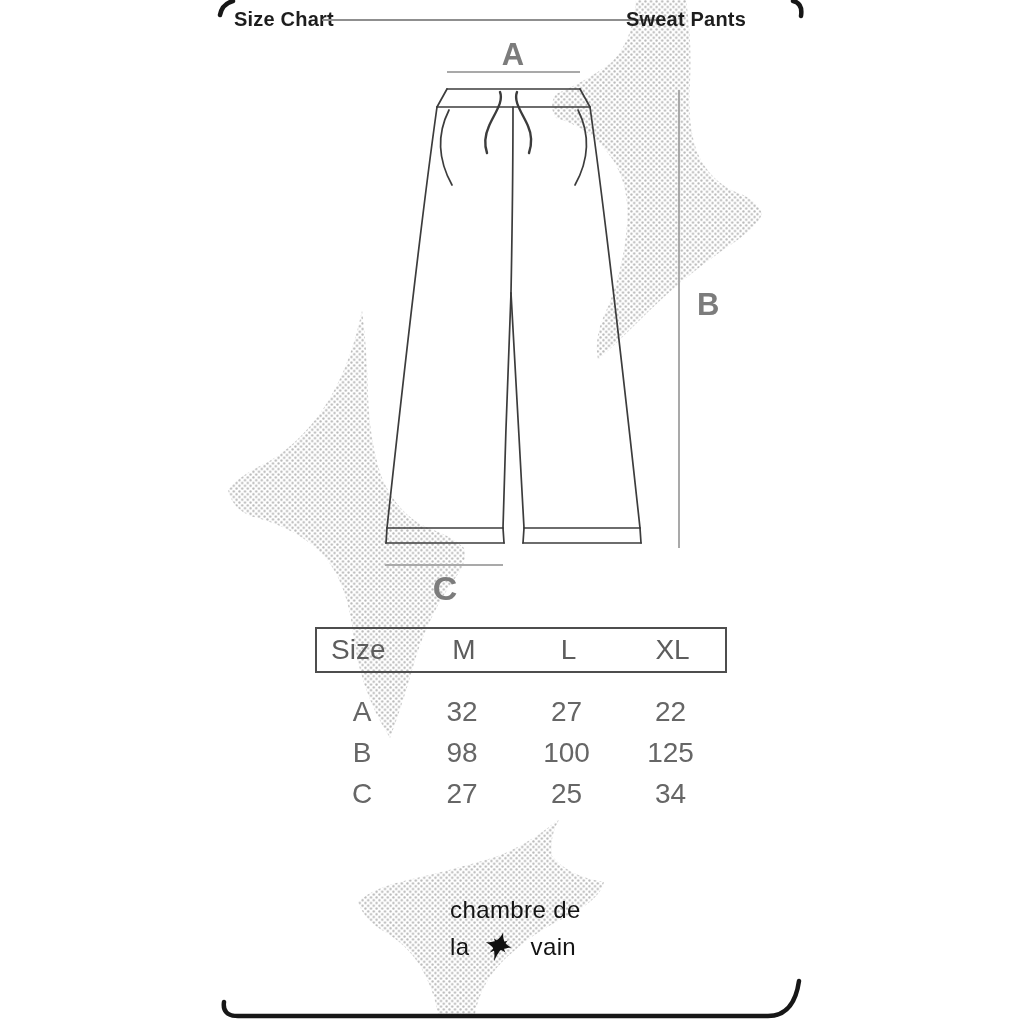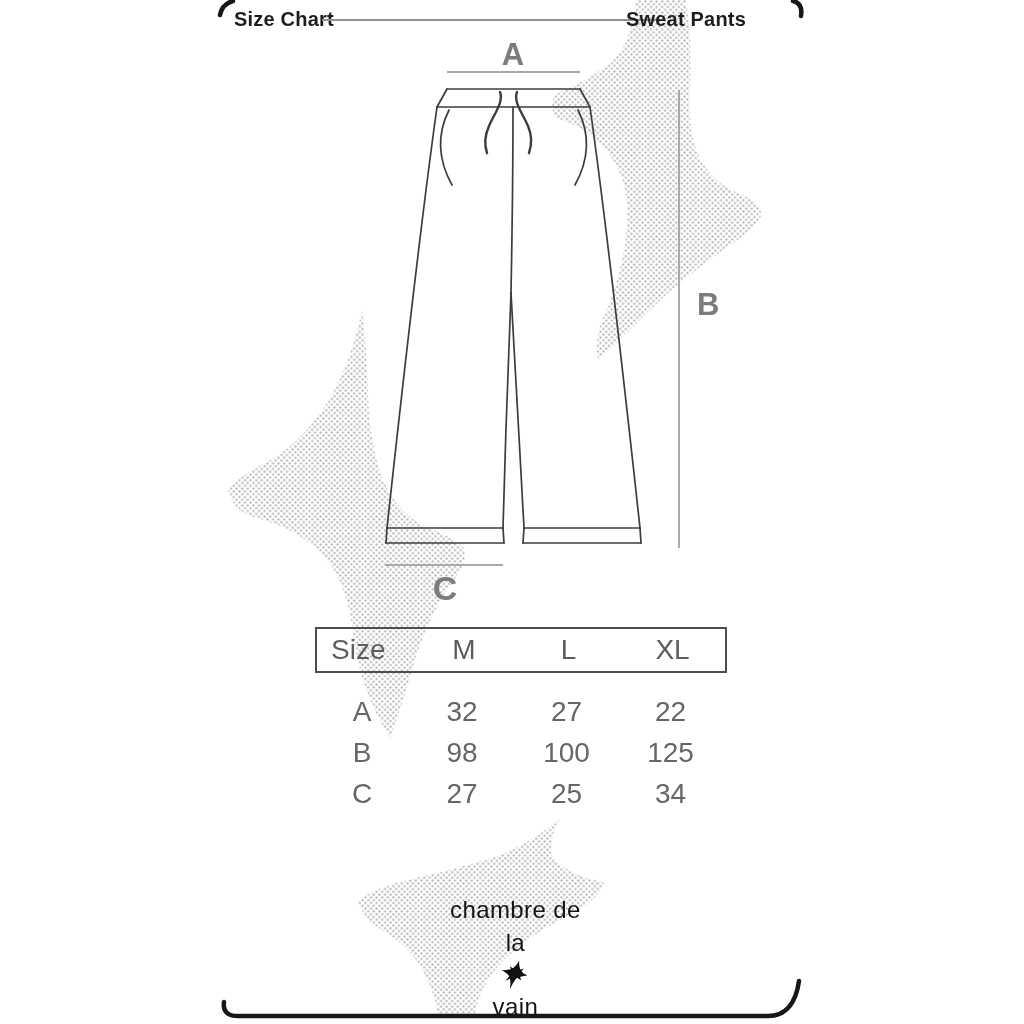--- a/index.html
+++ b/index.html
@@ -23,21 +23,21 @@
   .cell{text-align:center;}
   .tbody{margin-top:19px;display:grid;row-gap:1px;}
   .trow{
     box-sizing:border-box;width:412px;height:40px;
     display:grid;grid-template-columns:94px 106px 103px 105px;align-items:center;
     font-size:28px;color:#666666;
   }
   
   .brand{left:450px;top:896px;color:#141414;}
   .brand-line1{font-size:24px;letter-spacing:0.4px;text-align:right;}
-  .brand-line2{display:flex;align-items:center;margin-top:5px;font-size:24px;letter-spacing:0.4px;flex-direction:column;}
+  .brand-line2{display:flex;align-items:center;margin-top:5px;font-size:24px;letter-spacing:0.4px;}
   .brand-logo{position:static;margin:0 13px 0 12px;display:block;}
 </style>
 </head>
 <body>
 
 <div id="stage">
 
   <svg width="1024" height="1024" viewBox="0 0 1024 1024">
     <defs>
       <pattern id="dots" width="5.6" height="5.6" patternUnits="userSpaceOnUse">

